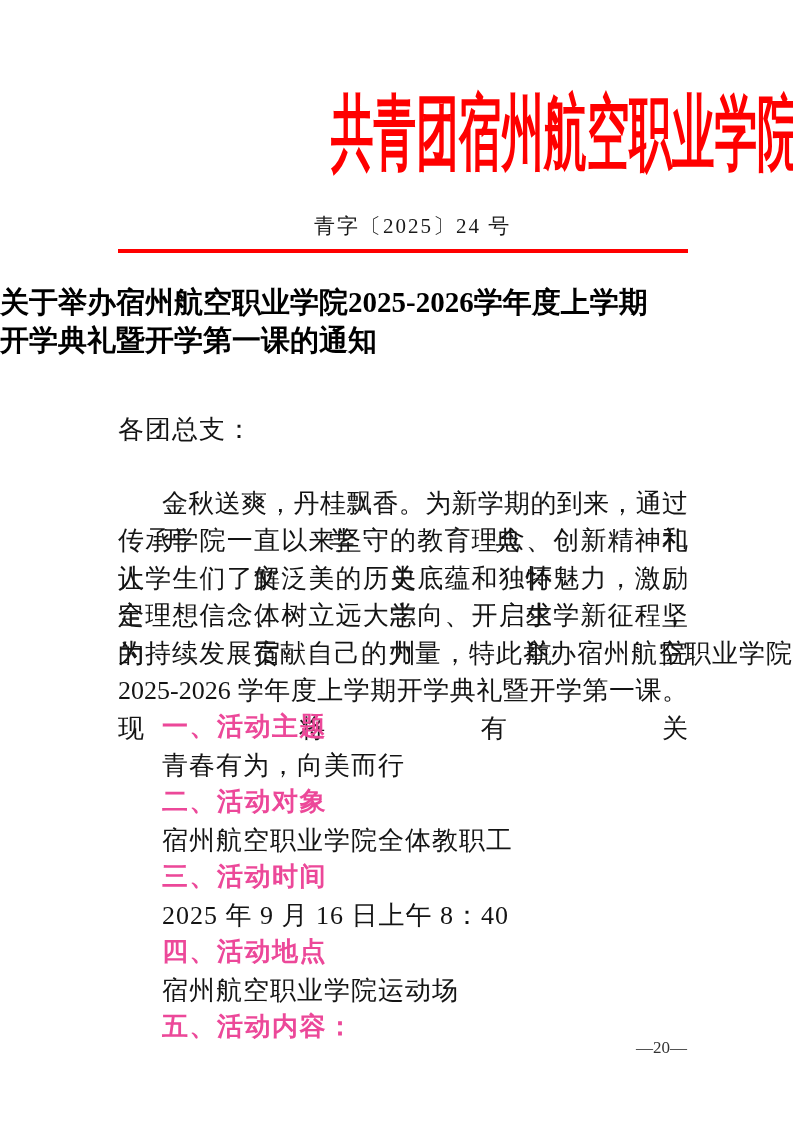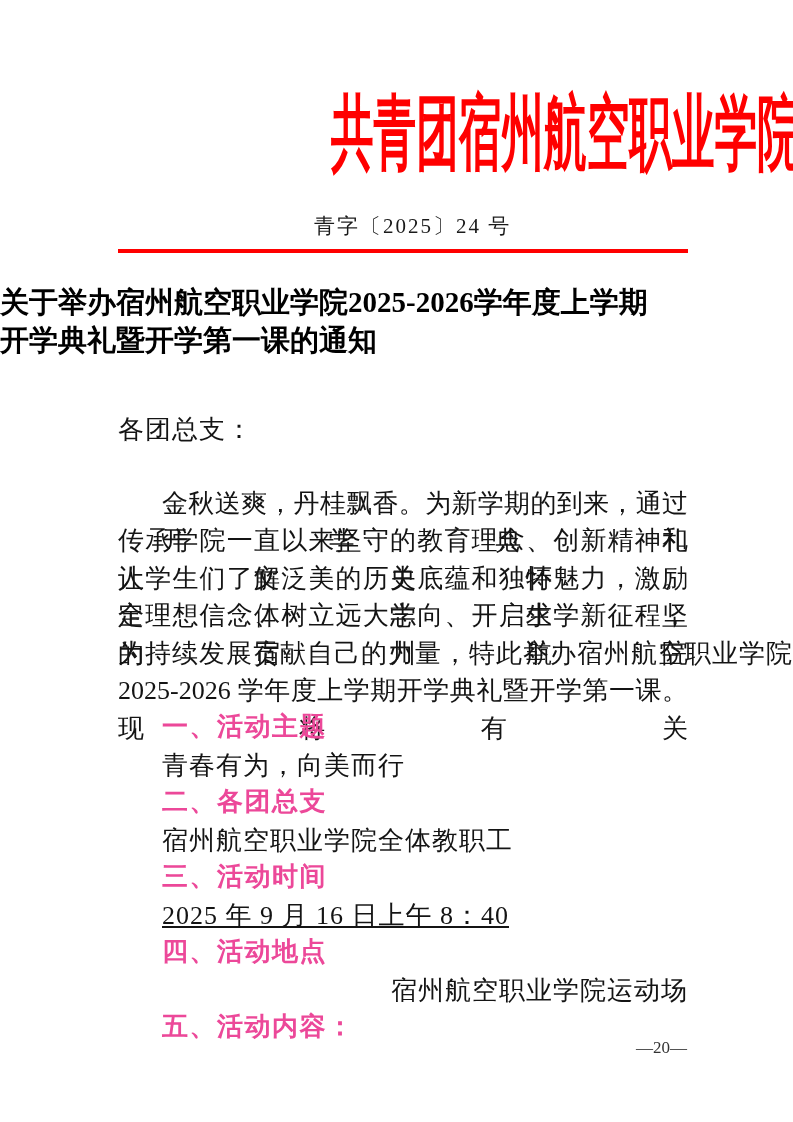--- a/index.html
+++ b/index.html
@@ -111,24 +111,24 @@
   <div class="body-text">
       <div class="body-line">各团总支：</div>
       <div class="body-line justify" style="padding-left: 44px; margin-top: 36px;">金秋送爽，丹桂飘香。为新学期的到来，通过开学典礼</div>
       <div class="body-line justify">传承学院一直以来坚守的教育理念、创新精神和人文关怀。</div>
       <div class="body-line justify">让学生们了解泛美的历史底蕴和独特魅力，激励全体学生坚</div>
       <div class="body-line justify">定理想信念、树立远大志向、开启求学新征程，为宿州航院</div>
       <div class="body-line">的持续发展贡献自己的力量，特此举办宿州航空职业学院</div>
       <div class="body-line justify">2025-2026 学年度上学期开学典礼暨开学第一课。现将有关</div>
       <div class="body-line bold" style="padding-left: 44px;">一、活动主题</div>
       <div class="body-line" style="padding-left: 44px;">青春有为，向美而行</div>
-      <div class="body-line bold" style="padding-left: 44px;">二、各团总支</div>
+      <div class="body-line bold" style="padding-left: 44px;">二、活动对象</div>
       <div class="body-line" style="padding-left: 44px;">宿州航空职业学院全体教职工</div>
       <div class="body-line bold" style="padding-left: 44px;">三、活动时间</div>
-      <div class="body-line" style="padding-left: 44px; text-decoration: underline;">2025 年 9 月 16 日上午 8：40</div>
+      <div class="body-line" style="padding-left: 44px;">2025 年 9 月 16 日上午 8：40</div>
       <div class="body-line bold" style="padding-left: 44px;">四、活动地点</div>
-      <div class="body-line" style="padding-left: 44px; text-align: right;">宿州航空职业学院运动场</div>
+      <div class="body-line" style="padding-left: 44px;">宿州航空职业学院运动场</div>
       <div class="body-line bold" style="padding-left: 44px;">五、活动内容：</div>
     </div>
 
   <div class="page-number">—20—</div>
 
 </div>
 
 </body></html>

